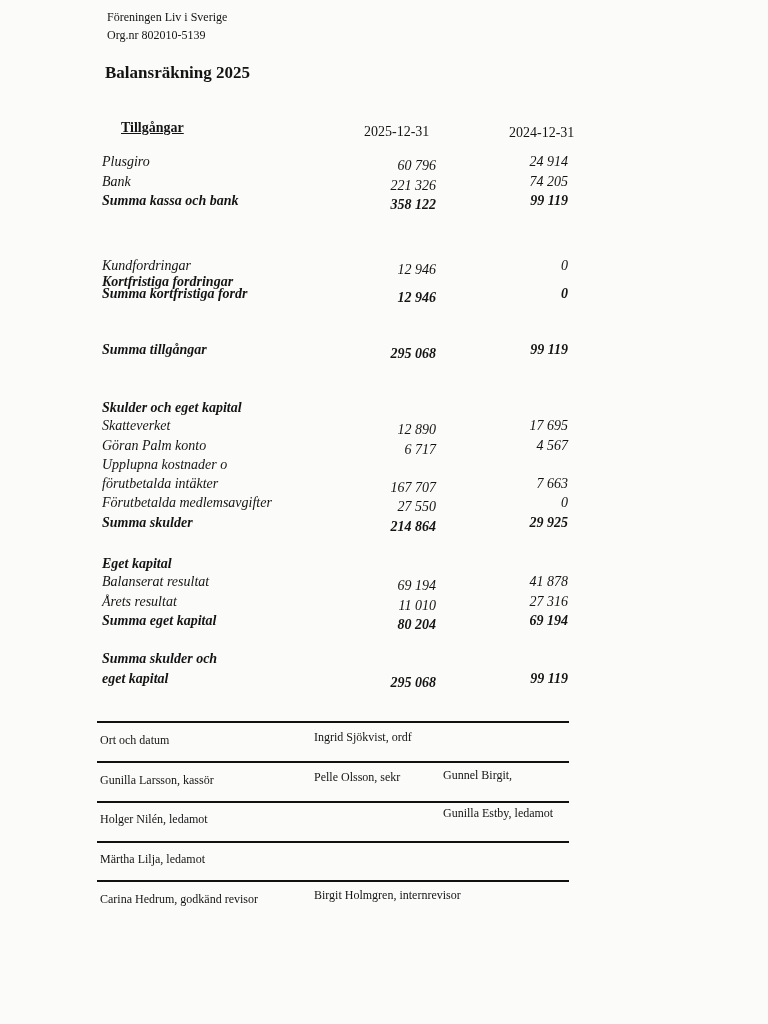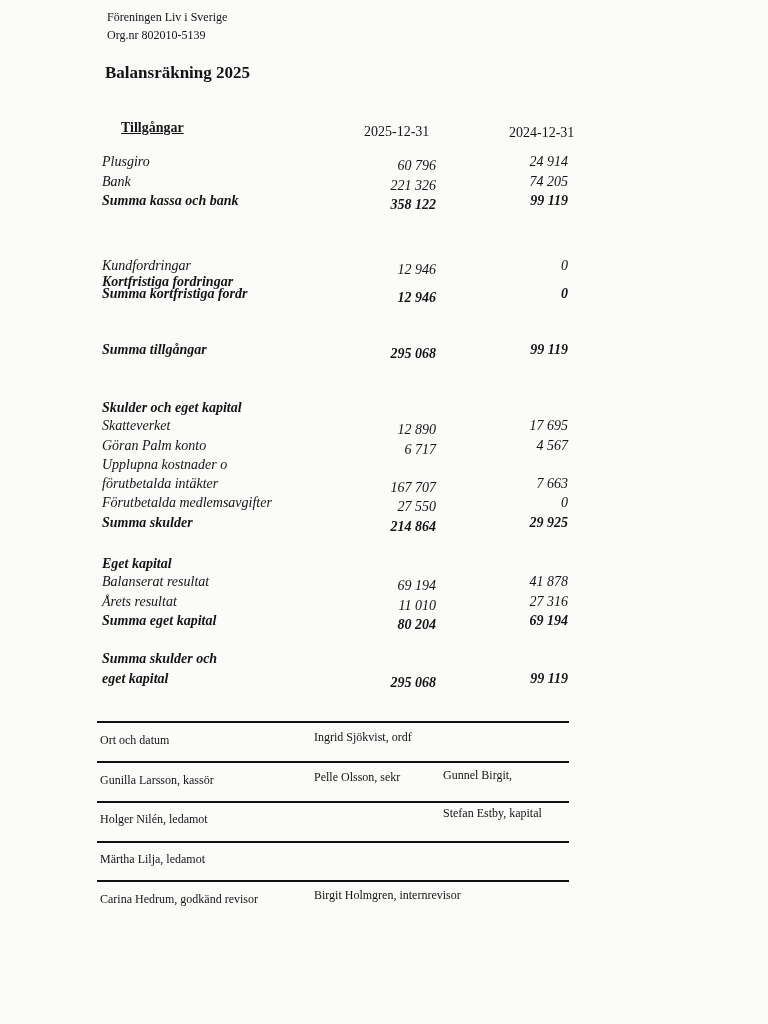--- a/index.html
+++ b/index.html
@@ -141,16 +141,16 @@
 <div class="line" style="top:801px"></div>
 <div class="line" style="top:841px"></div>
 <div class="line" style="top:880px"></div>
 
 <div class="sig" style="left:100px; top:733px">Ort och datum</div>
 <div class="sig" style="left:314px; top:730px">Ingrid Sjökvist, ordf</div>
 <div class="sig" style="left:100px; top:773px">Gunilla Larsson, kassör</div>
 <div class="sig" style="left:314px; top:770px">Pelle Olsson, sekr</div>
 <div class="sig" style="left:443px; top:768px">Gunnel Birgit,</div>
 <div class="sig" style="left:100px; top:812px">Holger Nilén, ledamot</div>
-<div class="sig" style="left:443px; top:806px">Stefan Estby, kapital</div>
+<div class="sig" style="left:443px; top:806px">Gunilla Estby, ledamot</div>
 <div class="sig" style="left:100px; top:852px">Märtha Lilja, ledamot</div>
 <div class="sig" style="left:100px; top:892px">Carina Hedrum, godkänd revisor</div>
 <div class="sig" style="left:314px; top:888px">Birgit Holmgren, internrevisor</div>
 
 </body></html>

